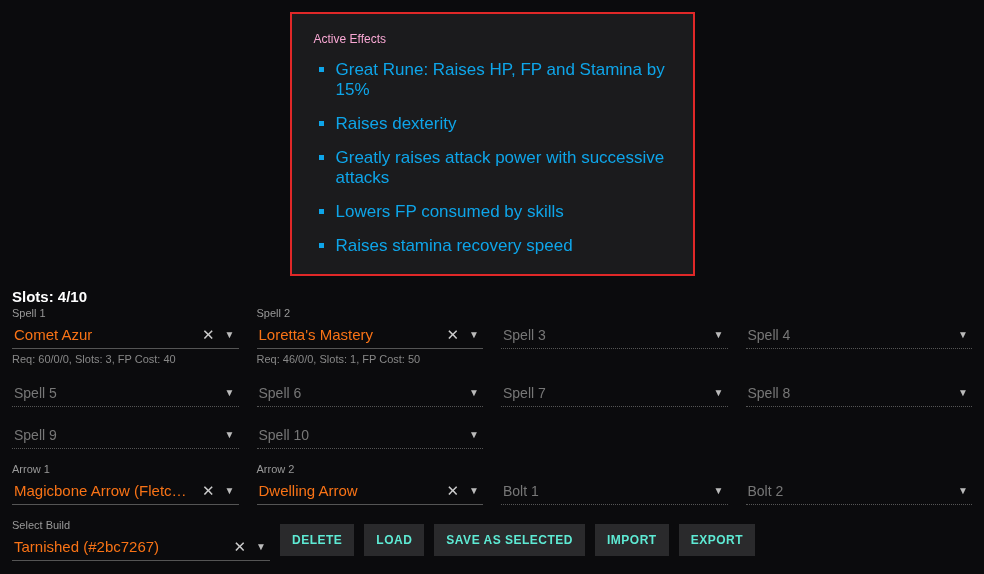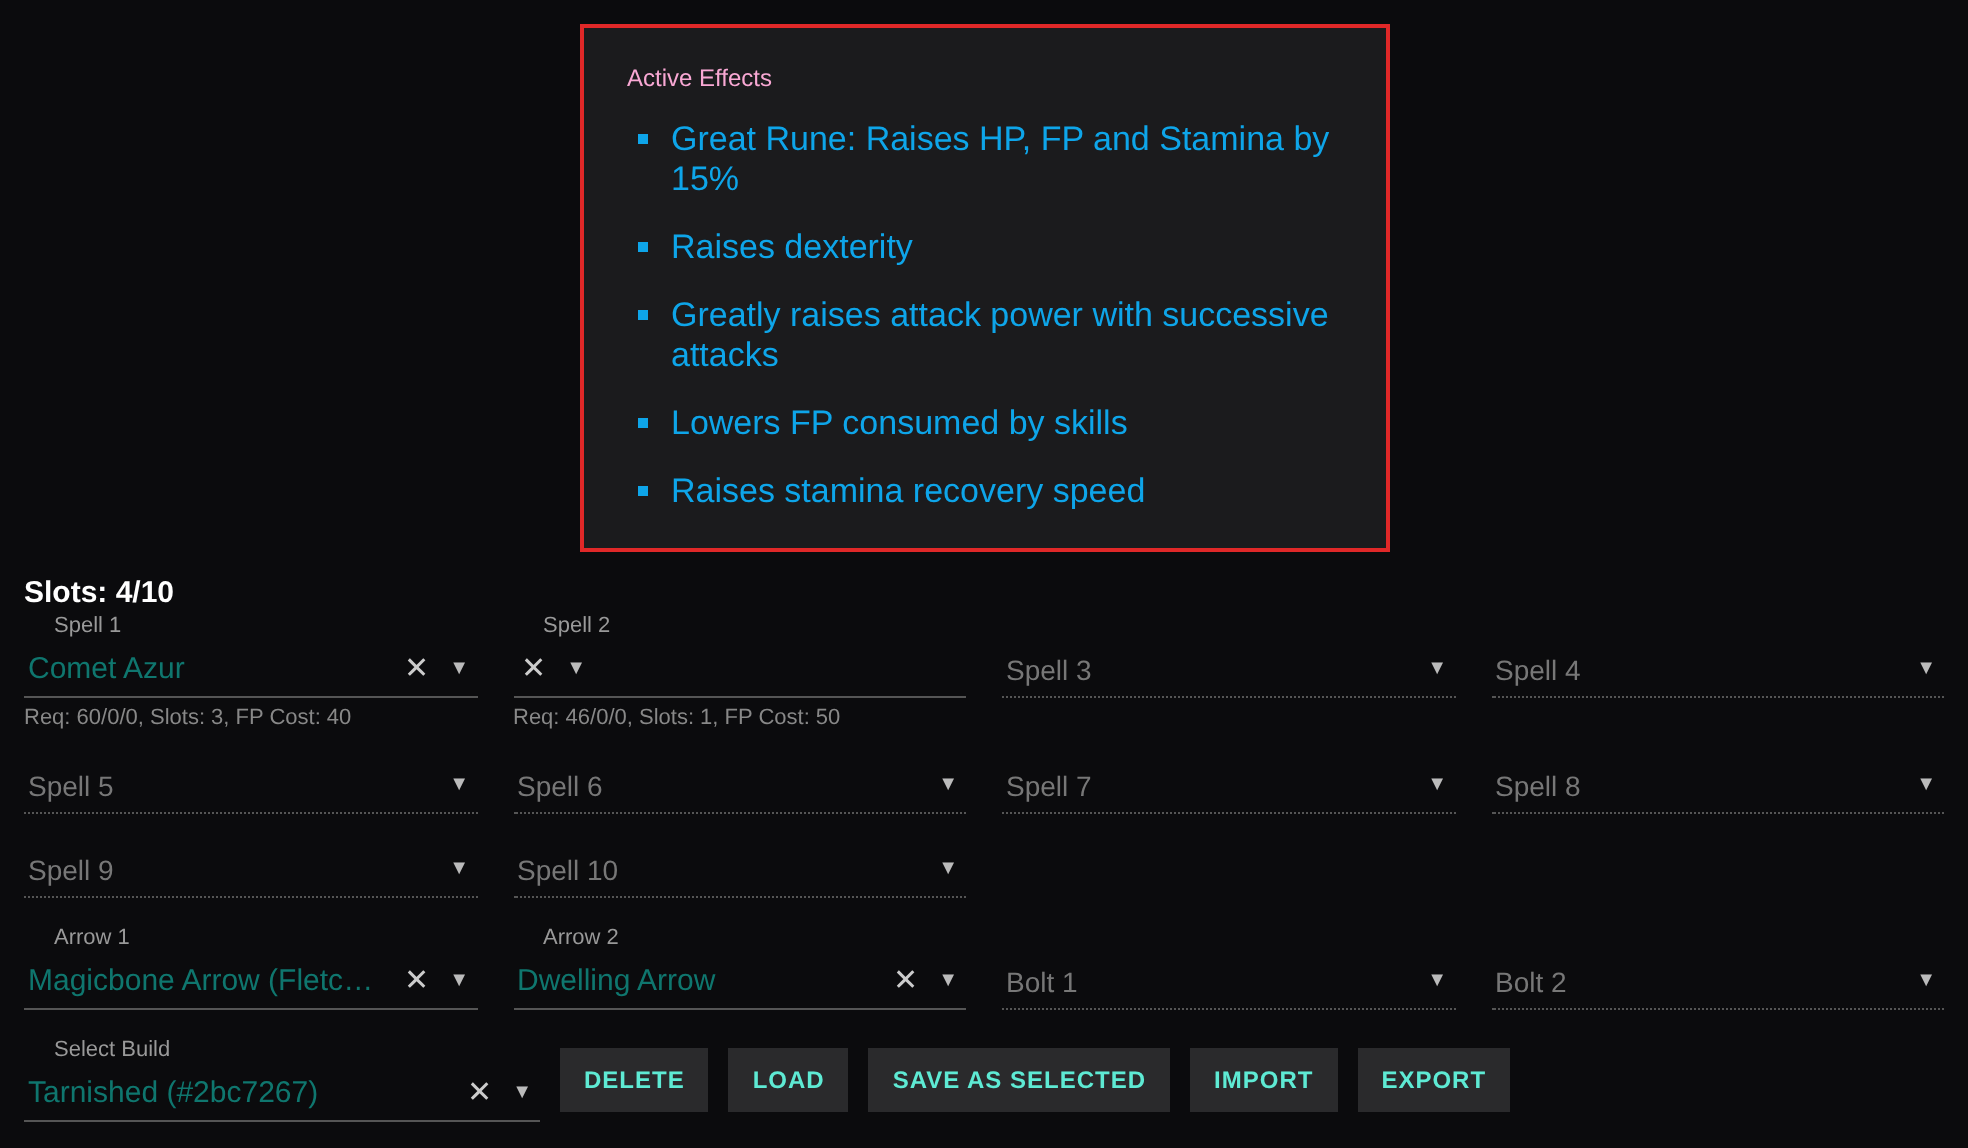--- a/index.html
+++ b/index.html
@@ -25,31 +25,31 @@
 .effects-list li { color: #0ea5e9; font-size: 17px; margin-bottom: 14px; }
 .effects-list li:last-child { margin-bottom: 0; }
 .slots-title { color: #fff; font-weight: bold; font-size: 15px; margin-bottom: 2px; }
 .row {
   display: grid;
   grid-template-columns: repeat(4, 1fr);
   gap: 18px;
   margin-bottom: 14px;
 }
 .field { display: flex; flex-direction: column; min-width: 0; }
-.label-sm { font-size: 11px; color: #999; margin-bottom: 2px; margin-left: 15px; }
+.label-sm { font-size: 11px; color: #999; margin-bottom: 2px; }
 .select-control {
   display: flex;
   align-items: center;
   border-bottom: 1px solid #555;
   padding: 5px 2px;
   gap: 6px;
   min-height: 28px;
 }
 .select-control .value { flex: 1; font-size: 15px; white-space: nowrap; overflow: hidden; text-overflow: ellipsis; }
-.select-control .value.filled { color: #0f766e; }
+.select-control .value.filled { color: #f97316; }
 .select-control .value.empty { color: #777; font-size: 14px; }
 .select-control.dotted { border-bottom: 1px dotted #555; }
 .clear-x { color: #ccc; font-size: 15px; line-height: 1; padding: 0 2px; cursor: pointer; }
 .caret { color: #bbb; font-size: 10px; line-height: 1; padding: 0 2px; cursor: pointer; }
 .req { font-size: 11px; color: #888; margin-top: 4px; }
 .build-row {
   display: flex;
   align-items: center;
   gap: 10px;
   margin-top: 6px;
@@ -100,20 +100,21 @@
     <div class="select-control">
       <span class="value filled">Comet Azur</span>
       <span class="clear-x">✕</span>
       <span class="caret">▼</span>
     </div>
     <span class="req">Req: 60/0/0, Slots: 3, FP Cost: 40</span>
   </div>
   <div class="field">
     <span class="label-sm">Spell 2</span>
     <div class="select-control">
+      <span class="value filled">Loretta's Mastery</span>
       <span class="clear-x">✕</span>
       <span class="caret">▼</span>
     </div>
     <span class="req">Req: 46/0/0, Slots: 1, FP Cost: 50</span>
   </div>
   <div class="field">
     <span class="label-sm">&nbsp;</span>
     <div class="select-control dotted">
       <span class="value empty">Spell 3</span>
       <span class="caret">▼</span>

